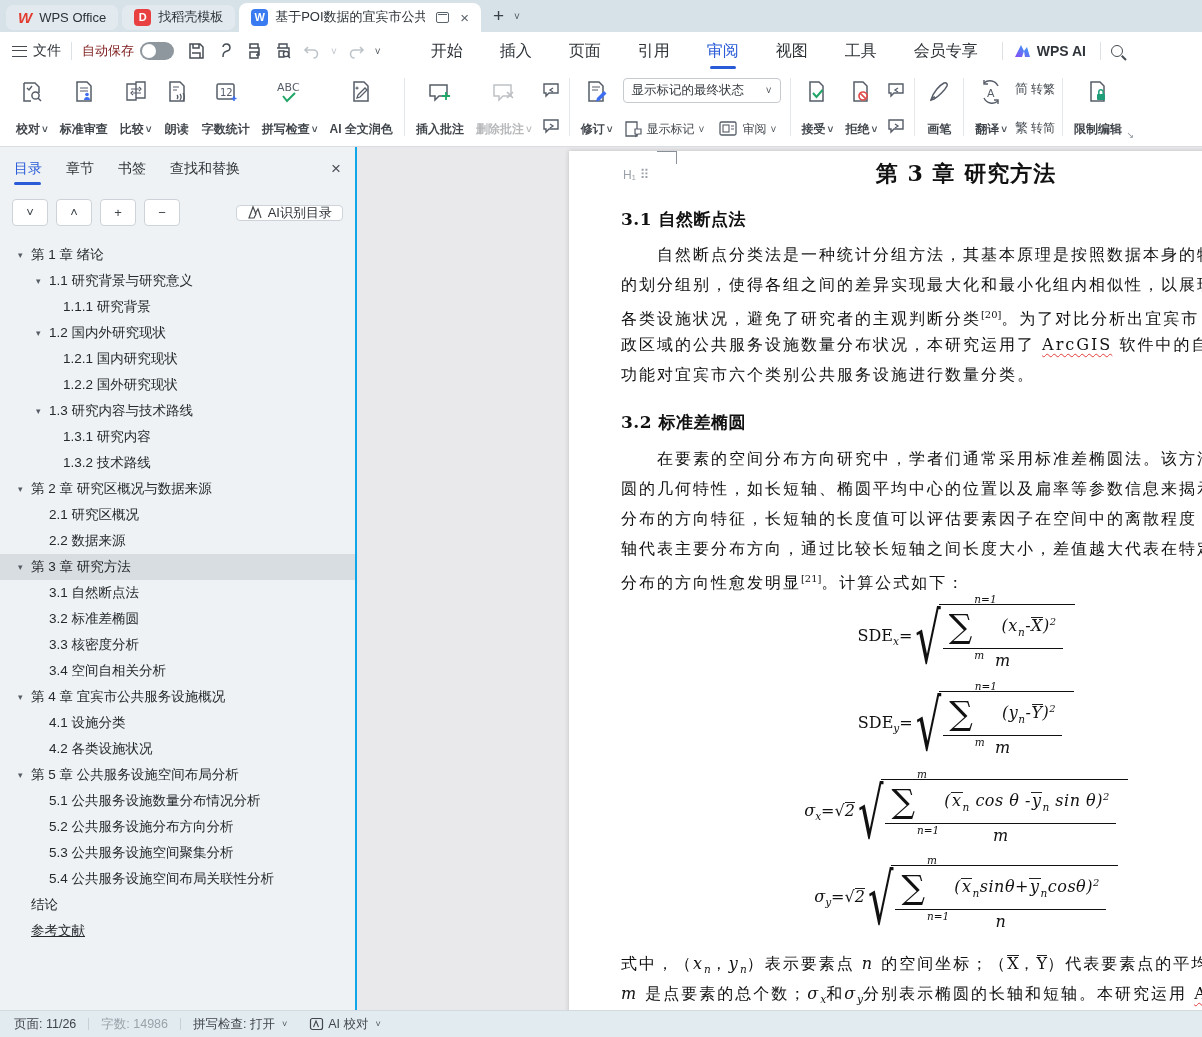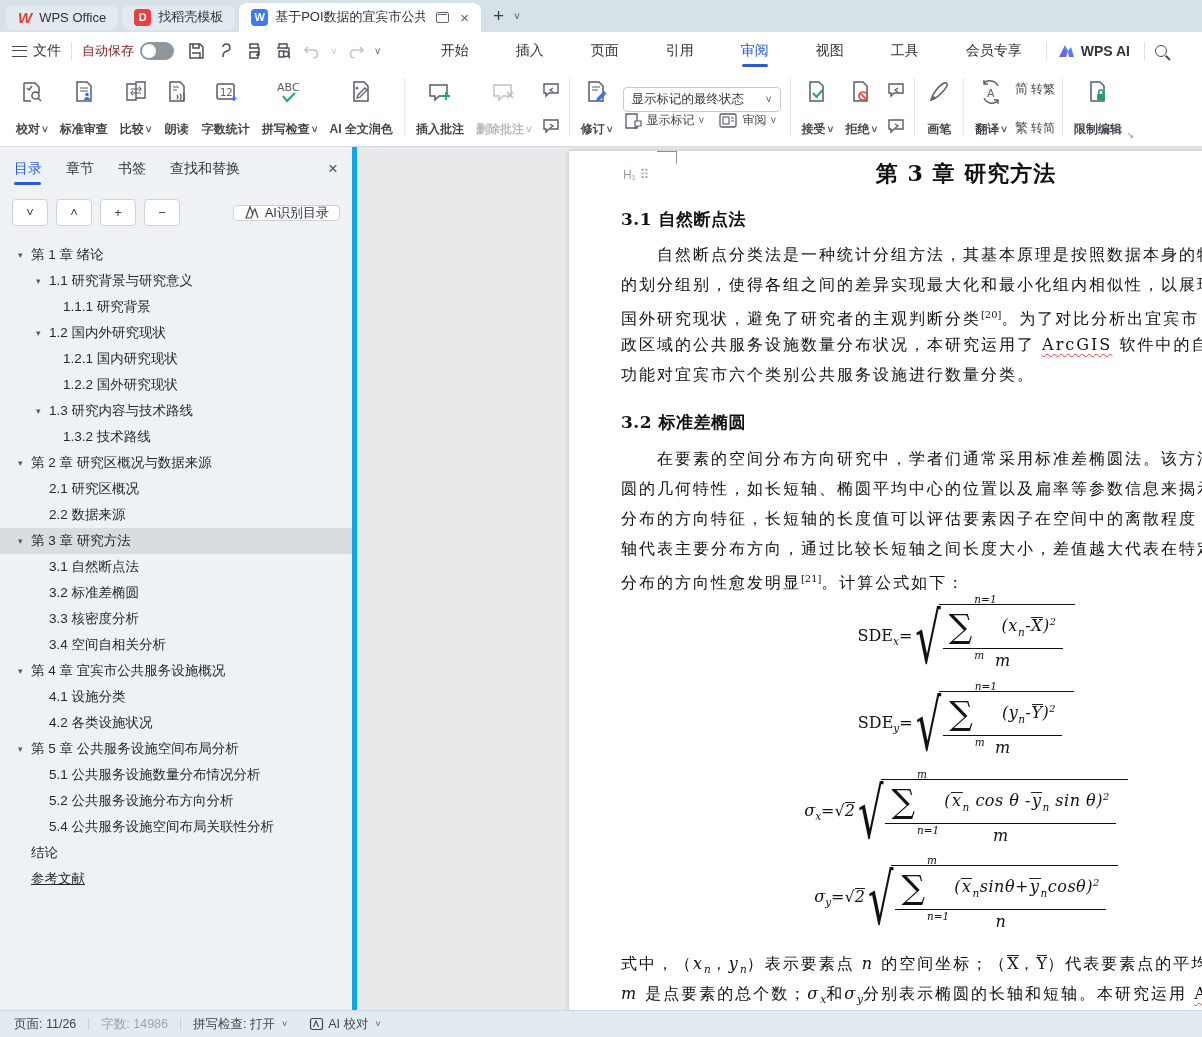--- a/index.html
+++ b/index.html
@@ -28,47 +28,47 @@
   .hamb { width:15px; height:11px; border-top:1.6px solid #454b51; border-bottom:1.6px solid #454b51; position:relative; margin-right:6px; }
   .hamb::after { content:""; position:absolute; left:0; right:0; top:3.1px; border-top:1.6px solid #454b51; }
   .menubar .file { font-size:14px; color:#2f3439; }
   .vsep { width:1px; height:18px; background:#DCE1E5; margin:0 10px; }
   .autosave-lab { font-size:13px; color:#7f1d1d; margin-right:6px; }
   .toggle { width:34px; height:18px; border-radius:9px; background:#8F979E; position:relative; }
   .toggle .knob { position:absolute; left:2px; top:2px; width:14px; height:14px; background:#fff; border-radius:50%; }
   .qicons { display:flex; align-items:center; gap:9px; margin-left:12px; }
   .qicons svg { display:block; }
   .menu-items { display:flex; align-items:center; gap:33px; margin-left:48px; }
-  .menu-item { font-size:14px; color:#2f3439; position:relative; padding:9px 2px;margin-left:10px; }
+  .menu-item { font-size:16px; color:#2f3439; position:relative; padding:9px 2px; }
   .menu-item.active { color:#2A5BD7; }
   .menu-item.active::after { content:""; position:absolute; left:50%; transform:translateX(-50%); bottom:2px; width:26px; height:3px; border-radius:2px; background:#2A5BD7; }
   .wpsai { display:flex; align-items:center; gap:6px; font-size:14px; font-weight:bold; color:#30353b; }
   .mag { width:12px; height:12px; border:1.6px solid #454c53; border-radius:50%; position:relative; }
   .mag::after { content:""; position:absolute; width:6px; height:1.6px; background:#454c53; transform:rotate(45deg); left:9px; top:11px; }
 
   
   .ribbon { height:77px; background:#fff; border-bottom:1px solid #D9DDE1; display:flex; align-items:stretch; padding:4px 4px 2px 10px; position:relative; }
   .rgroup { display:flex; align-items:stretch; }
   .rsep { width:1px; background:#E5E8EB; margin:4px 5px 8px; }
   .rbtn { display:flex; flex-direction:column; align-items:center; justify-content:space-between; padding:5px 6px 6px; border-radius:4px; }
   .rbtn .lab { font-size:12px; color:#41464C; white-space:nowrap; display:flex; align-items:center; gap:2px;font-weight:bold; }
   .rbtn.disabled { opacity:.38; }
   .rnavcol { display:flex; flex-direction:column; justify-content:space-between; padding:6px 2px 8px; }
-  .trackcol { display:flex; flex-direction:column; justify-content:center; padding:4px 4px 6px; }
+  .trackcol { display:flex; flex-direction:column; justify-content:space-between; padding:4px 4px 6px; }
   .ddbox { width:158px; height:25px; border:1px solid #C6CBD0; border-radius:4px; display:flex; align-items:center; justify-content:space-between; padding:0 8px; font-size:12.5px; color:#33383d; background:#fff; }
   .trackrow { display:flex; align-items:center; gap:14px; }
   .miniitem { display:flex; align-items:center; gap:4px; font-size:12px; color:#41464C; }
   .zhstack { display:flex; flex-direction:column; justify-content:space-between; padding:6px 2px 7px; }
   .zhrow { display:flex; align-items:center; gap:3px; font-size:12px; color:#41464C; }
   .zhbig { font-size:13px; color:#454c53; }
   .corner-expand { position:absolute; right:68px; bottom:6px; font-size:9px; color:#8a9097; }
 
   
   .main { display:flex; height:863px; }
-  .sidebar { width:357px; background:#EEF2F5; border-right:5px solid #0ea5e9; display:flex; flex-direction:column; }
+  .sidebar { width:357px; background:#EEF2F5; border-right:2px solid #0ea5e9; display:flex; flex-direction:column; }
   .side-head { display:flex; align-items:center; height:44px; padding:0 14px; gap:24px; }
   .side-tab { font-size:14px; color:#2f3439; position:relative; padding:12px 0; }
   .side-tab.active { color:#2A5BD7; }
   .side-tab.active::after { content:""; position:absolute; left:0; bottom:5px; width:27px; height:3px; border-radius:2px; background:#2A5BD7; }
   .side-close { margin-left:auto; font-size:17px; color:#4a5157; }
   .side-tools { display:flex; align-items:center; padding:8px 12px 10px; gap:8px; }
   .sbtn { width:36px; height:27px; background:#fff; border:1px solid #CDD3D8; border-radius:4px; display:flex; align-items:center; justify-content:center; font-size:13px; color:#3c4247; }
   .ai-toc-btn { margin-left:auto; height:16px; background:#fff; border:1px solid #CDD3D8; border-radius:4px; display:flex; align-items:center; gap:5px; padding:0 10px; font-size:13px; color:#2f3439; }
   .toc-list { flex:1; overflow:hidden; padding-top:6px; }
   .toc-row { height:26px; display:flex; align-items:center; font-size:13.5px; color:#26292d; }
@@ -491,20 +491,23 @@
           <span class="toc-label">1.2.1 国内研究现状</span>
         </div>
         <div class="toc-row lv3">
           <span class="toc-label">1.2.2 国外研究现状</span>
         </div>
         <div class="toc-row lv2">
           <span class="toc-arrow">▾</span>
           <span class="toc-label">1.3 研究内容与技术路线</span>
         </div>
         <div class="toc-row lv3">
+          <span class="toc-label">1.3.1 研究内容</span>
+        </div>
+        <div class="toc-row lv3">
           <span class="toc-label">1.3.2 技术路线</span>
         </div>
         <div class="toc-row lv1">
           <span class="toc-arrow">▾</span>
           <span class="toc-label">第 2 章 研究区概况与数据来源</span>
         </div>
         <div class="toc-row lv2">
           <span class="toc-arrow empty">▾</span>
           <span class="toc-label">2.1 研究区概况</span>
         </div>
@@ -548,20 +551,24 @@
           <span class="toc-arrow">▾</span>
           <span class="toc-label">第 5 章 公共服务设施空间布局分析</span>
         </div>
         <div class="toc-row lv2">
           <span class="toc-arrow empty">▾</span>
           <span class="toc-label">5.1 公共服务设施数量分布情况分析</span>
         </div>
         <div class="toc-row lv2">
           <span class="toc-arrow empty">▾</span>
           <span class="toc-label">5.2 公共服务设施分布方向分析</span>
+        </div>
+        <div class="toc-row lv2">
+          <span class="toc-arrow empty">▾</span>
+          <span class="toc-label">5.3 公共服务设施空间聚集分析</span>
         </div>
         <div class="toc-row lv2">
           <span class="toc-arrow empty">▾</span>
           <span class="toc-label">5.4 公共服务设施空间布局关联性分析</span>
         </div>
         <div class="toc-row lv1">
           <span class="toc-arrow empty">▾</span>
           <span class="toc-label">结论</span>
         </div>
         <div class="toc-row lv1">
@@ -577,21 +584,21 @@
       <div class="h1-handle">
         <span class="h1-badge">H₁</span>
         <span class="drag-dots">⠿</span>
       </div>
       <div class="content">
         <div class="doc-title">第 3 章 研究方法</div>
         <div class="doc-h2 h2-1">3.1 自然断点法</div>
         <div class="para p1">
             <div class="doc-line"><span>　　自然断点分类法是一种统计分组方法，其基本原理是按照数据本身的特</span></div>
             <div class="doc-line"><span>的划分组别，使得各组之间的差异实现最大化和最小化组内相似性，以展现</span></div>
-            <div class="doc-line"><span>国外研究现状，避免了研究者的主观判断分类</span><span class="seg-sup">[20]</span><span>。为了对比分析出宜宾市</span></div>
+            <div class="doc-line"><span>各类设施状况，避免了研究者的主观判断分类</span><span class="seg-sup">[20]</span><span>。为了对比分析出宜宾市</span></div>
             <div class="doc-line"><span>政区域的公共服务设施数量分布状况，本研究运用了 </span><span class="seg-wavy">ArcGIS</span><span> 软件中的自然</span></div>
             <div class="doc-line"><span>功能对宜宾市六个类别公共服务设施进行数量分类。</span></div>
           </div>
         <div class="doc-h2 h2-2">3.2 标准差椭圆</div>
         <div class="para p2">
             <div class="doc-line"><span>　　在要素的空间分布方向研究中，学者们通常采用标准差椭圆法。该方法</span></div>
             <div class="doc-line"><span>圆的几何特性，如长短轴、椭圆平均中心的位置以及扁率等参数信息来揭示</span></div>
             <div class="doc-line"><span>分布的方向特征，长短轴的长度值可以评估要素因子在空间中的离散程度，</span></div>
             <div class="doc-line"><span>轴代表主要分布方向，通过比较长短轴之间长度大小，差值越大代表在特定</span></div>
             <div class="doc-line"><span>分布的方向性愈发明显</span><span class="seg-sup">[21]</span><span>。计算公式如下：</span></div>

